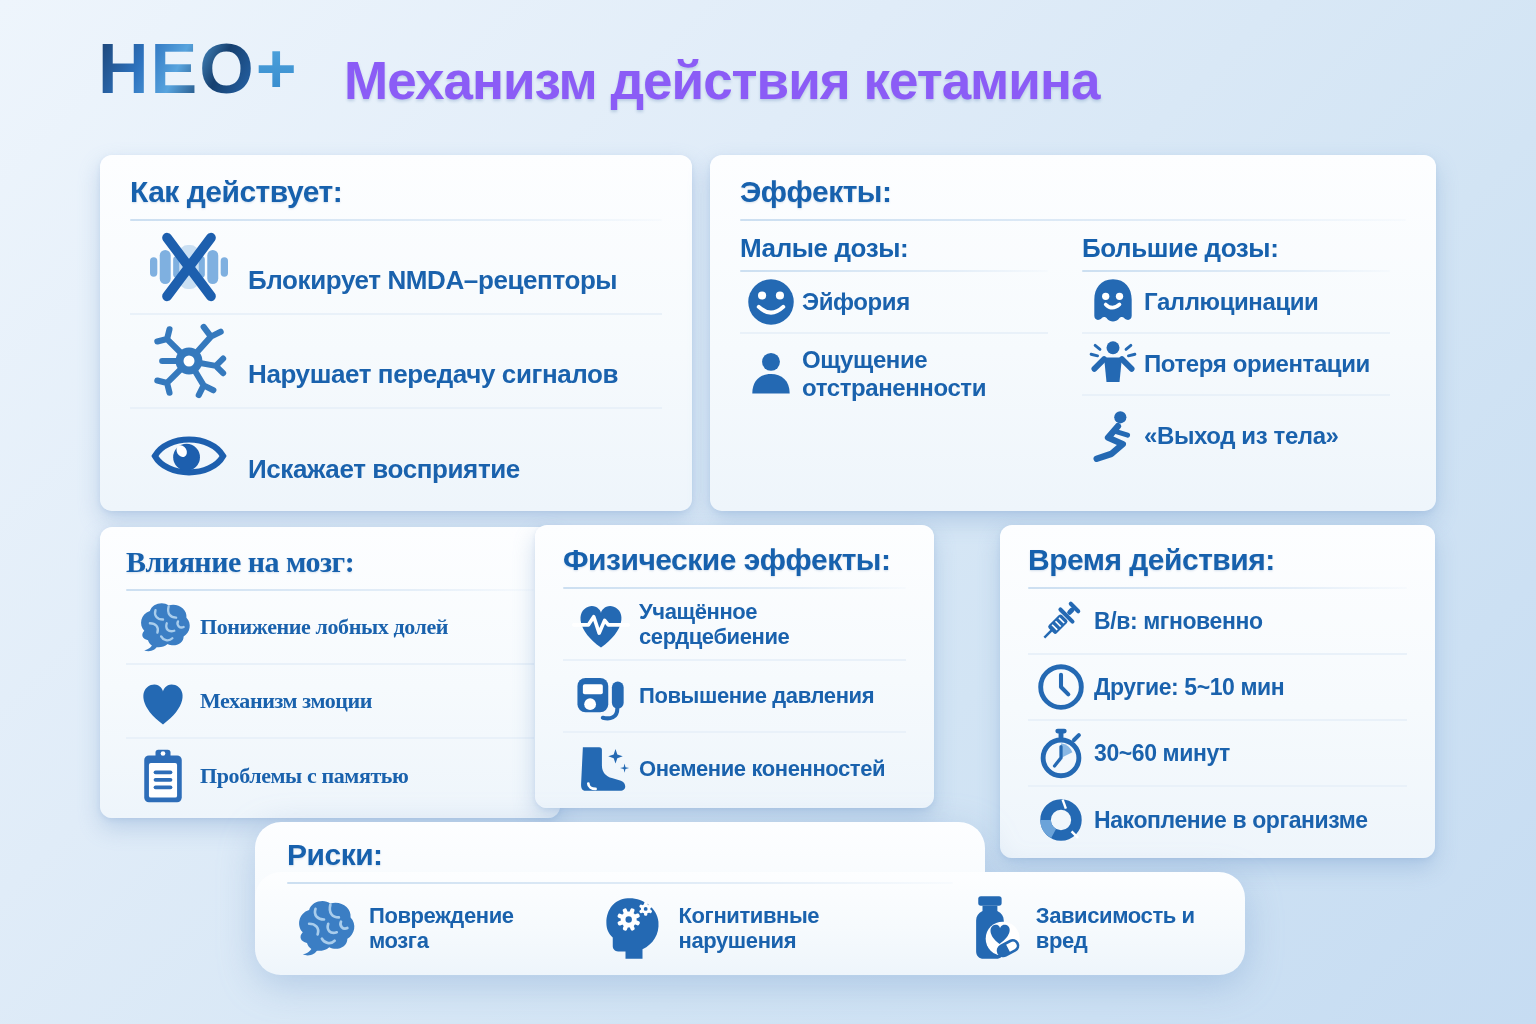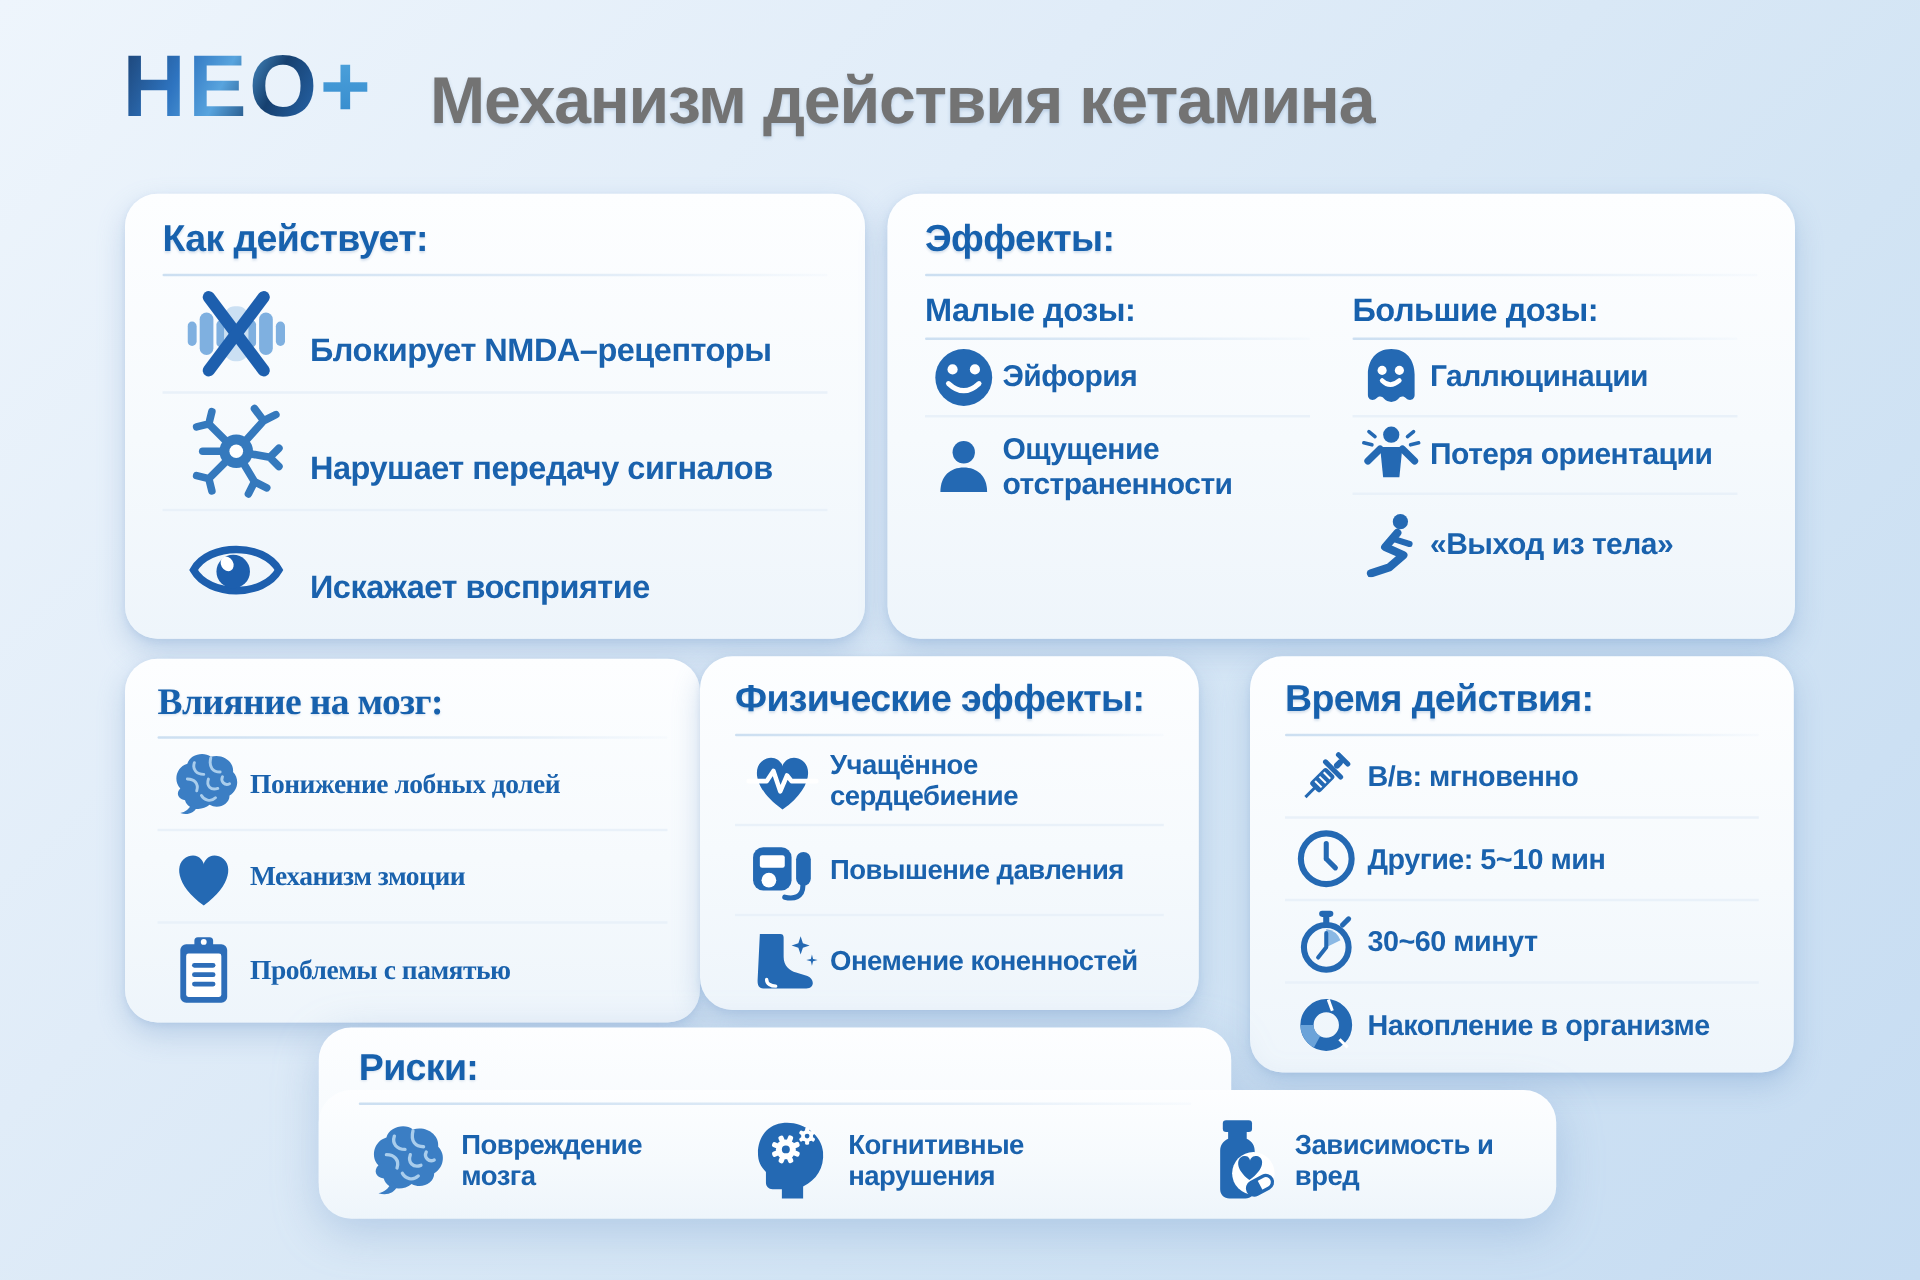--- a/index.html
+++ b/index.html
@@ -14,27 +14,27 @@
   .logo{position:absolute;left:98px;top:34px;font-size:70px;font-weight:bold;letter-spacing:2px;line-height:1;}
   .logo .neo{
     background:linear-gradient(115deg,#1b3f6e 0%,#2e74c0 30%,#58a4de 50%,#16406f 72%,#2a6cb5 100%);
     -webkit-background-clip:text;background-clip:text;color:transparent;
   }
   .logo .plus{
     background:linear-gradient(180deg,#55a9e0 0%,#2f85c9 100%);
     -webkit-background-clip:text;background-clip:text;color:transparent;
   }
   .page-title{
-    position:absolute;left:344px;top:50px;font-size:53px;font-weight:bold;color:#737373;
+    position:absolute;left:344px;top:50px;font-size:53px;font-weight:bold;color:#8b5cf6;
     letter-spacing:-1px;text-shadow:0 2px 3px rgba(40,90,150,.22);white-space:nowrap;
   }
 
   
   .card{
-    position:absolute;border-radius:26px;
+    position:absolute;border-radius:12px;
     background:linear-gradient(180deg,#fdfeff 0%,#f6fafd 55%,#eef5fb 100%);
     box-shadow:0 10px 22px rgba(110,150,200,.32),0 2px 5px rgba(120,160,210,.18);
     box-sizing:border-box;
   }
   .card-inner{position:absolute;inset:0;padding:20px 30px;box-sizing:border-box;}
   .card-title{font-size:30px;font-weight:bold;color:#1761ad;letter-spacing:-.5px;
     text-shadow:0 1px 2px rgba(40,90,150,.18);}
   .rule{height:2px;border-radius:1px;margin-top:10px;
     background:linear-gradient(90deg,#ccdff1 0%,#e4eef8 70%,rgba(230,240,250,.2) 100%);}
   .row{display:flex;align-items:center;border-bottom:2px solid #e9f1f9;box-sizing:border-box;}
@@ -59,21 +59,21 @@
   .col .icon svg{width:52px;height:52px;}
   .col .label{font-size:24px;}
 
   #card-brain{left:100px;top:527px;width:460px;height:291px;font-family:Liberation Serif, serif;}
   #card-brain .card-inner{padding:18px 26px;}
   #card-brain .row{height:74px;}
   #card-brain .icon{width:74px;height:66px;}
   #card-brain .icon svg{width:62px;height:60px;}
   #card-brain .label{font-size:22px;}
 
-  #card-physical{left:535px;top:525px;width:399px;height:283px;margin-left:25px;}
+  #card-physical{left:535px;top:525px;width:399px;height:283px;}
   #card-physical .card-inner{padding:18px 28px;}
   #card-physical .row{height:72px;}
   #card-physical .icon{width:76px;height:64px;}
   #card-physical .icon svg{width:60px;height:58px;}
   #card-physical .label{font-size:22px;}
 
   #card-duration{left:1000px;top:525px;width:435px;height:333px;}
   #card-duration .card-inner{padding:18px 28px;}
   #card-duration .row{height:66px;}
   #card-duration .icon{width:66px;height:58px;}

